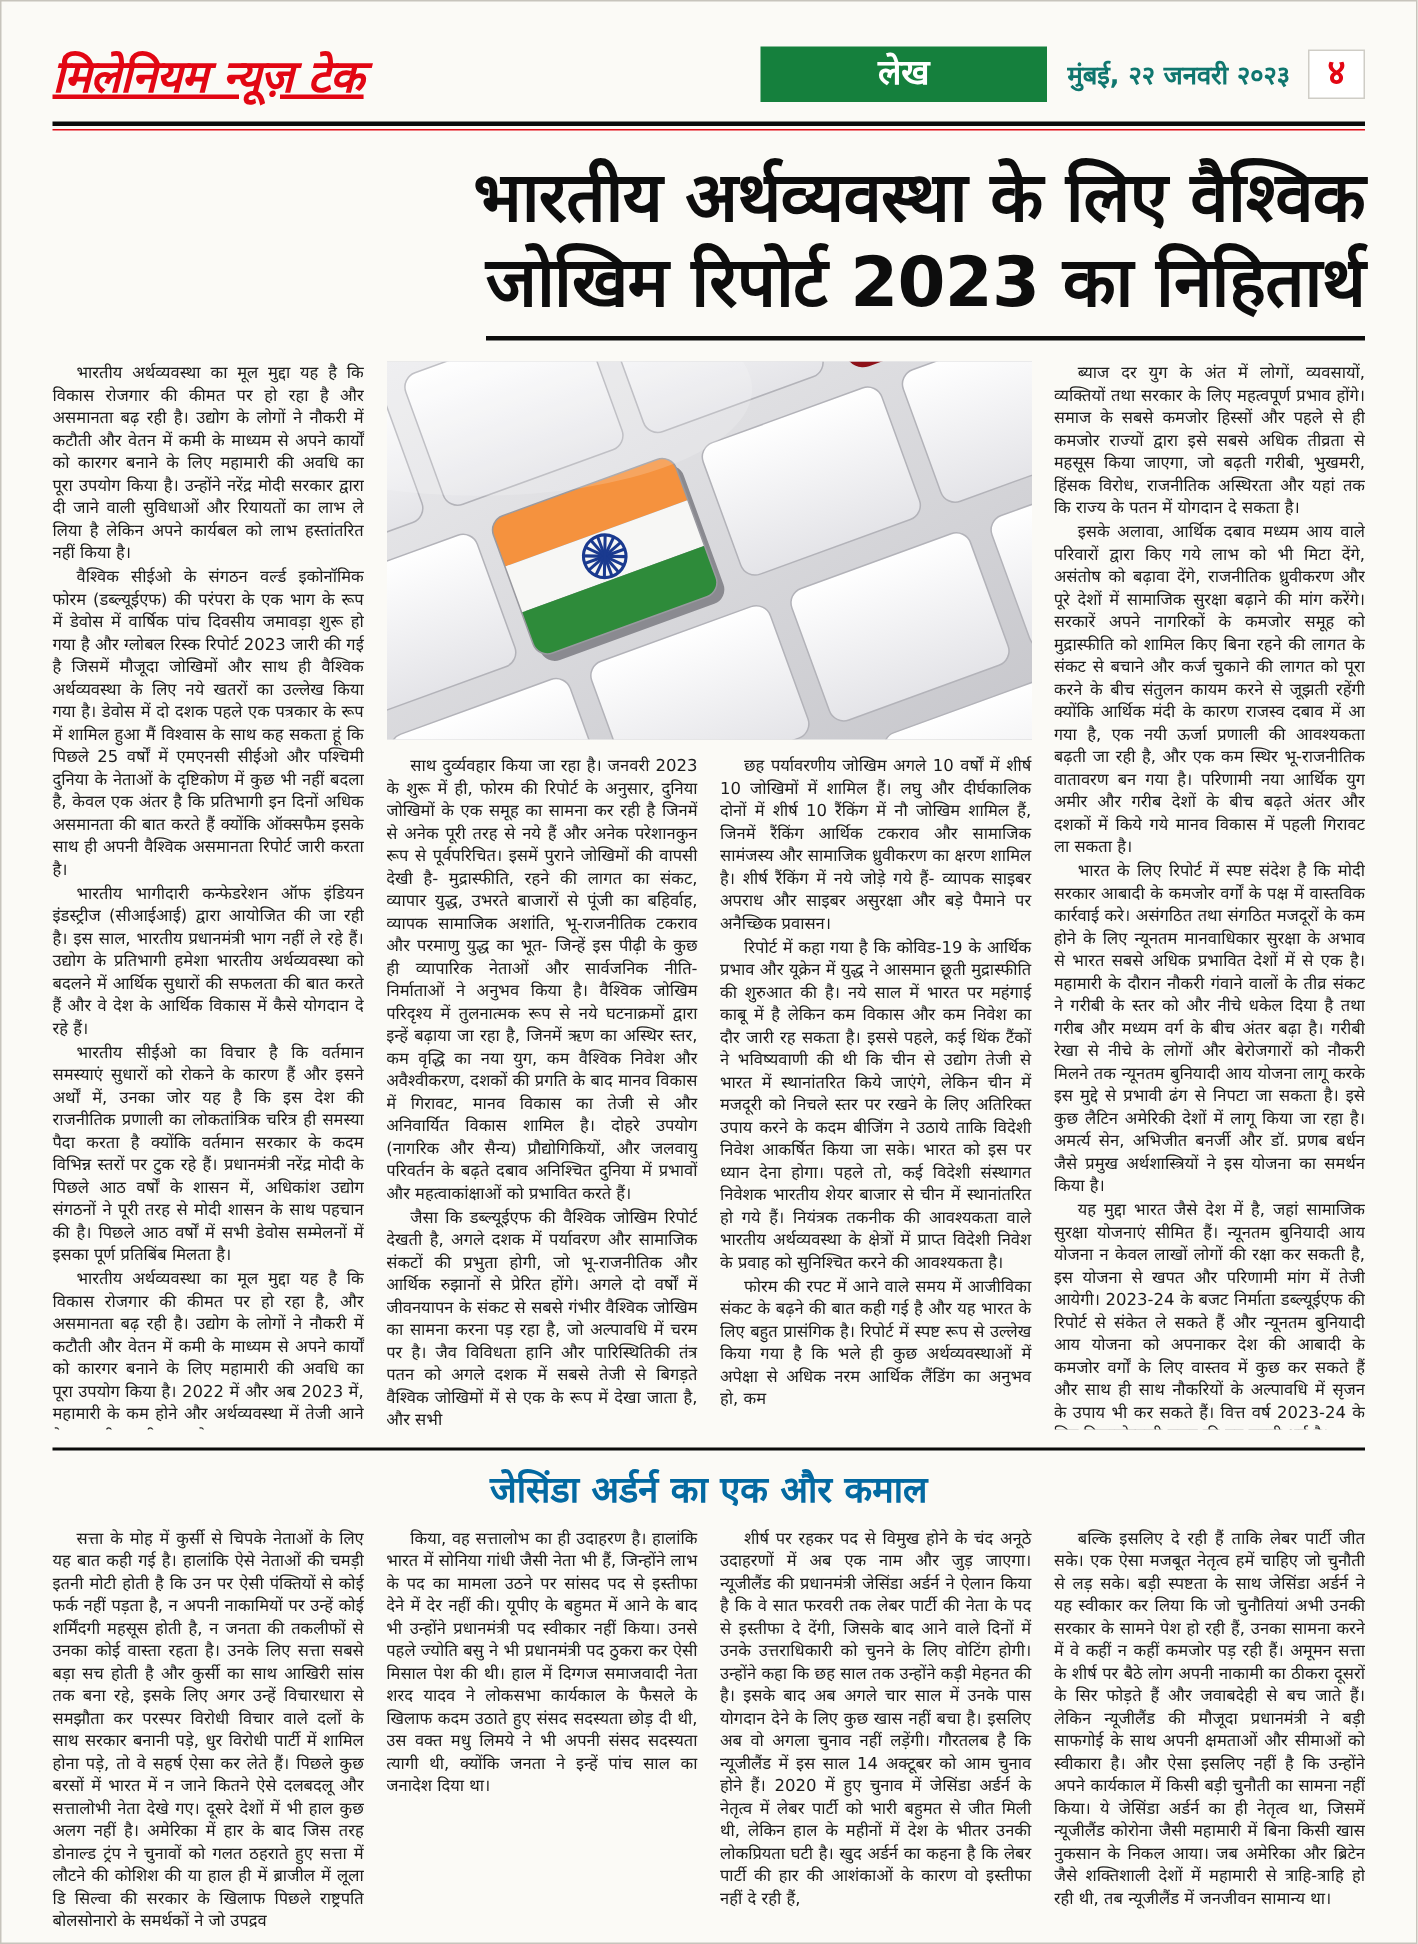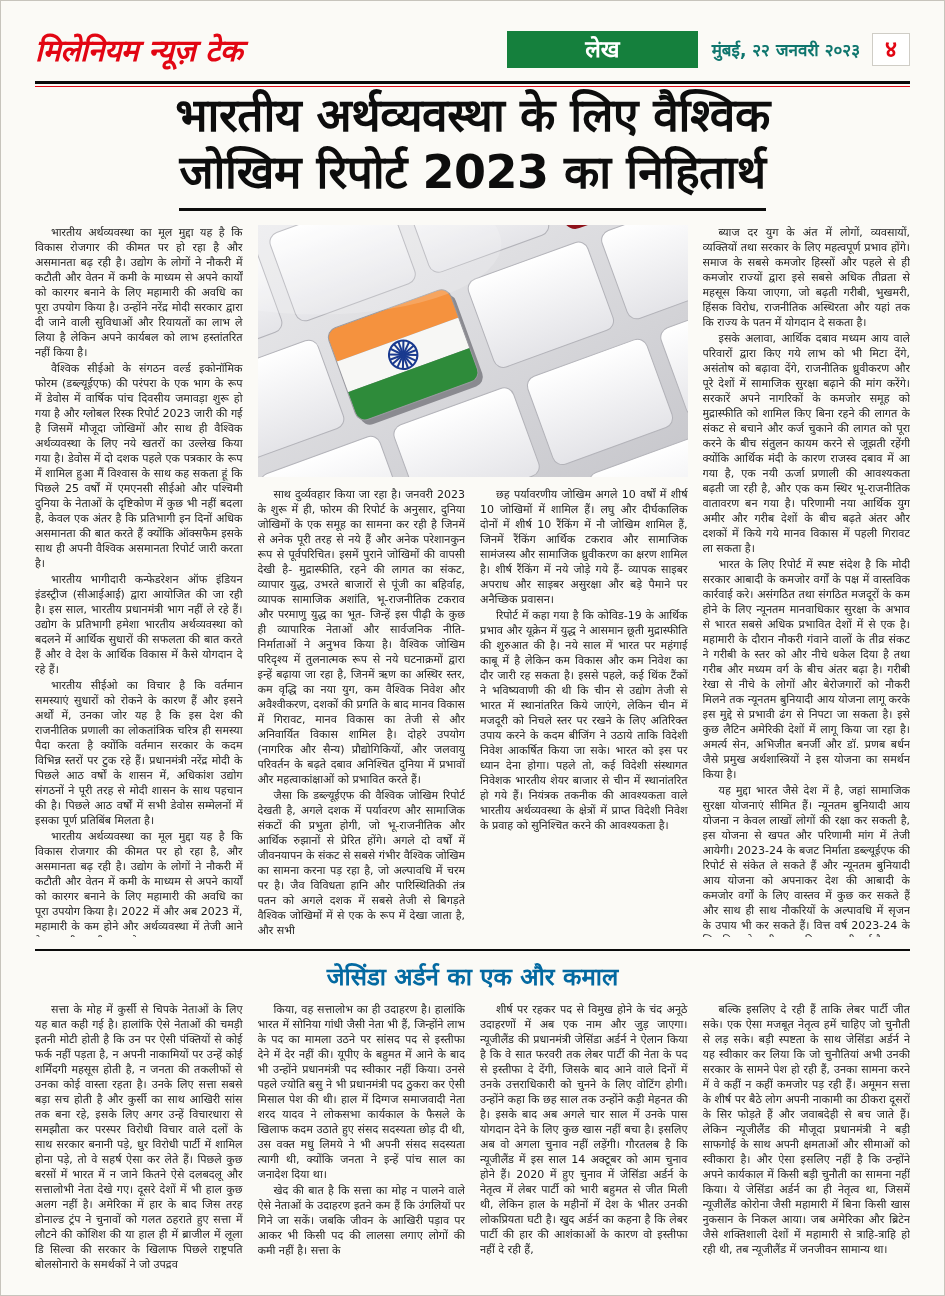--- a/index.html
+++ b/index.html
@@ -7,39 +7,39 @@
   body { font-family:"DejaVu Sans","Liberation Sans",sans-serif; }
   .page {
     width:945px; height:1296px; margin:0 auto; background:#fbfaf6;
     padding:22px 34px 20px 34px; position:relative; overflow:hidden;
     border:1px solid #c7c4bc; color:#1c1c1c;
   }
   
   .masthead-row { display:flex; align-items:center; gap:14px; height:52px; }
   .masthead {
     font-size:30px; font-weight:800; font-style:italic; color:#e20613;
-    white-space:nowrap; letter-spacing:-0.5px; flex:0 0 auto;
+    white-space:nowrap; letter-spacing:-0.5px; flex:0 0 auto;text-decoration:underline;
   }
   .mast-spacer { flex:1 1 auto; }
   .section-box {
     background:#15803d; color:#fff; font-weight:700; font-size:23px;
     padding:7px 78px; line-height:1; flex:0 0 auto;
   }
   .date-wrap { display:flex; align-items:center; gap:12px; flex:0 0 auto; margin-left:auto; }
   .dateline { font-size:17px; font-weight:700; color:#0f766e; white-space:nowrap; }
   .page-num {
     color:#e20613; font-size:23px; font-weight:800; line-height:1;
     border:1.5px solid #cfcdc6; background:#fff; padding:4px 12px;
   }
   .rule-black { border-top:3.5px solid #0b0b0b; margin-top:6px; }
   .rule-red   { border-top:1.5px solid #e20613; margin-top:2px; }
   
   .headline {
-    text-align:center; font-weight:800; color:#0d0d0d;
-    font-size:46px; line-height:57px; margin-top:0; letter-spacing:-0.5px;
+    text-align:right; font-weight:800; color:#0d0d0d;
+    font-size:46px; line-height:57px; margin-top:16px; letter-spacing:-0.5px;
   }
   .headline .hl2 { display:inline-block; border-bottom:3px solid #0d0d0d; padding-bottom:7px; }
   
   .a1-grid {
     margin-top:14px; height:712px; display:grid;
     grid-template-columns:repeat(4,1fr); grid-template-rows:252px 1fr;
     column-gap:15px; row-gap:10px;
   }
   .col { overflow:hidden; }
   .col p { font-size:11px; line-height:15px; text-align:justify; text-indent:16px; margin:0 0 1px 0; }
@@ -166,39 +166,39 @@
         </svg>
       </figure>
 
       <div class="col col-a1-2">
           <p>साथ दुर्व्यवहार किया जा रहा है। जनवरी 2023 के शुरू में ही, फोरम की रिपोर्ट के अनुसार, दुनिया जोखिमों के एक समूह का सामना कर रही है जिनमें से अनेक पूरी तरह से नये हैं और अनेक परेशानकुन रूप से पूर्वपरिचित। इसमें पुराने जोखिमों की वापसी देखी है- मुद्रास्फीति, रहने की लागत का संकट, व्यापार युद्ध, उभरते बाजारों से पूंजी का बहिर्वाह, व्यापक सामाजिक अशांति, भू-राजनीतिक टकराव और परमाणु युद्ध का भूत- जिन्हें इस पीढ़ी के कुछ ही व्यापारिक नेताओं और सार्वजनिक नीति-निर्माताओं ने अनुभव किया है। वैश्विक जोखिम परिदृश्य में तुलनात्मक रूप से नये घटनाक्रमों द्वारा इन्हें बढ़ाया जा रहा है, जिनमें ऋण का अस्थिर स्तर, कम वृद्धि का नया युग, कम वैश्विक निवेश और अवैश्वीकरण, दशकों की प्रगति के बाद मानव विकास में गिरावट, मानव विकास का तेजी से और अनिवार्यित विकास शामिल है। दोहरे उपयोग (नागरिक और सैन्य) प्रौद्योगिकियों, और जलवायु परिवर्तन के बढ़ते दबाव अनिश्चित दुनिया में प्रभावों और महत्वाकांक्षाओं को प्रभावित करते हैं।</p>
           <p>जैसा कि डब्ल्यूईएफ की वैश्विक जोखिम रिपोर्ट देखती है, अगले दशक में पर्यावरण और सामाजिक संकटों की प्रभुता होगी, जो भू-राजनीतिक और आर्थिक रुझानों से प्रेरित होंगे। अगले दो वर्षों में जीवनयापन के संकट से सबसे गंभीर वैश्विक जोखिम का सामना करना पड़ रहा है, जो अल्पावधि में चरम पर है। जैव विविधता हानि और पारिस्थितिकी तंत्र पतन को अगले दशक में सबसे तेजी से बिगड़ते वैश्विक जोखिमों में से एक के रूप में देखा जाता है, और सभी</p>
         </div>
       <div class="col col-a1-3">
           <p>छह पर्यावरणीय जोखिम अगले 10 वर्षों में शीर्ष 10 जोखिमों में शामिल हैं। लघु और दीर्घकालिक दोनों में शीर्ष 10 रैंकिंग में नौ जोखिम शामिल हैं, जिनमें रैंकिंग आर्थिक टकराव और सामाजिक सामंजस्य और सामाजिक ध्रुवीकरण का क्षरण शामिल है। शीर्ष रैंकिंग में नये जोड़े गये हैं- व्यापक साइबर अपराध और साइबर असुरक्षा और बड़े पैमाने पर अनैच्छिक प्रवासन।</p>
           <p>रिपोर्ट में कहा गया है कि कोविड-19 के आर्थिक प्रभाव और यूक्रेन में युद्ध ने आसमान छूती मुद्रास्फीति की शुरुआत की है। नये साल में भारत पर महंगाई काबू में है लेकिन कम विकास और कम निवेश का दौर जारी रह सकता है। इससे पहले, कई थिंक टैंकों ने भविष्यवाणी की थी कि चीन से उद्योग तेजी से भारत में स्थानांतरित किये जाएंगे, लेकिन चीन में मजदूरी को निचले स्तर पर रखने के लिए अतिरिक्त उपाय करने के कदम बीजिंग ने उठाये ताकि विदेशी निवेश आकर्षित किया जा सके। भारत को इस पर ध्यान देना होगा। पहले तो, कई विदेशी संस्थागत निवेशक भारतीय शेयर बाजार से चीन में स्थानांतरित हो गये हैं। नियंत्रक तकनीक की आवश्यकता वाले भारतीय अर्थव्यवस्था के क्षेत्रों में प्राप्त विदेशी निवेश के प्रवाह को सुनिश्चित करने की आवश्यकता है।</p>
+          <p>फोरम की रपट में आने वाले समय में आजीविका संकट के बढ़ने की बात कही गई है और यह भारत के लिए बहुत प्रासंगिक है। रिपोर्ट में स्पष्ट रूप से उल्लेख किया गया है कि भले ही कुछ अर्थव्यवस्थाओं में अपेक्षा से अधिक नरम आर्थिक लैंडिंग का अनुभव हो, कम</p>
         </div>
       <div class="col col-a1-4">
           <p>ब्याज दर युग के अंत में लोगों, व्यवसायों, व्यक्तियों तथा सरकार के लिए महत्वपूर्ण प्रभाव होंगे। समाज के सबसे कमजोर हिस्सों और पहले से ही कमजोर राज्यों द्वारा इसे सबसे अधिक तीव्रता से महसूस किया जाएगा, जो बढ़ती गरीबी, भुखमरी, हिंसक विरोध, राजनीतिक अस्थिरता और यहां तक कि राज्य के पतन में योगदान दे सकता है।</p>
           <p>इसके अलावा, आर्थिक दबाव मध्यम आय वाले परिवारों द्वारा किए गये लाभ को भी मिटा देंगे, असंतोष को बढ़ावा देंगे, राजनीतिक ध्रुवीकरण और पूरे देशों में सामाजिक सुरक्षा बढ़ाने की मांग करेंगे। सरकारें अपने नागरिकों के कमजोर समूह को मुद्रास्फीति को शामिल किए बिना रहने की लागत के संकट से बचाने और कर्ज चुकाने की लागत को पूरा करने के बीच संतुलन कायम करने से जूझती रहेंगी क्योंकि आर्थिक मंदी के कारण राजस्व दबाव में आ गया है, एक नयी ऊर्जा प्रणाली की आवश्यकता बढ़ती जा रही है, और एक कम स्थिर भू-राजनीतिक वातावरण बन गया है। परिणामी नया आर्थिक युग अमीर और गरीब देशों के बीच बढ़ते अंतर और दशकों में किये गये मानव विकास में पहली गिरावट ला सकता है।</p>
           <p>भारत के लिए रिपोर्ट में स्पष्ट संदेश है कि मोदी सरकार आबादी के कमजोर वर्गों के पक्ष में वास्तविक कार्रवाई करे। असंगठित तथा संगठित मजदूरों के कम होने के लिए न्यूनतम मानवाधिकार सुरक्षा के अभाव से भारत सबसे अधिक प्रभावित देशों में से एक है। महामारी के दौरान नौकरी गंवाने वालों के तीव्र संकट ने गरीबी के स्तर को और नीचे धकेल दिया है तथा गरीब और मध्यम वर्ग के बीच अंतर बढ़ा है। गरीबी रेखा से नीचे के लोगों और बेरोजगारों को नौकरी मिलने तक न्यूनतम बुनियादी आय योजना लागू करके इस मुद्दे से प्रभावी ढंग से निपटा जा सकता है। इसे कुछ लैटिन अमेरिकी देशों में लागू किया जा रहा है। अमर्त्य सेन, अभिजीत बनर्जी और डॉ. प्रणब बर्धन जैसे प्रमुख अर्थशास्त्रियों ने इस योजना का समर्थन किया है।</p>
           <p>यह मुद्दा भारत जैसे देश में है, जहां सामाजिक सुरक्षा योजनाएं सीमित हैं। न्यूनतम बुनियादी आय योजना न केवल लाखों लोगों की रक्षा कर सकती है, इस योजना से खपत और परिणामी मांग में तेजी आयेगी। 2023-24 के बजट निर्माता डब्ल्यूईएफ की रिपोर्ट से संकेत ले सकते हैं और न्यूनतम बुनियादी आय योजना को अपनाकर देश की आबादी के कमजोर वर्गों के लिए वास्तव में कुछ कर सकते हैं और साथ ही साथ नौकरियों के अल्पावधि में सृजन के उपाय भी कर सकते हैं। वित्त वर्ष 2023-24 के लिए विकासोन्मुखी बजट की यह पहली शर्त है।</p>
         </div>
     </div>
   </section>
 
   <section class="article2">
     <h2 class="headline2">जेसिंडा अर्डर्न का एक और कमाल</h2>
     <div class="a2-grid">
       <div class="col">
           <p>सत्ता के मोह में कुर्सी से चिपके नेताओं के लिए यह बात कही गई है। हालांकि ऐसे नेताओं की चमड़ी इतनी मोटी होती है कि उन पर ऐसी पंक्तियों से कोई फर्क नहीं पड़ता है, न अपनी नाकामियों पर उन्हें कोई शर्मिंदगी महसूस होती है, न जनता की तकलीफों से उनका कोई वास्ता रहता है। उनके लिए सत्ता सबसे बड़ा सच होती है और कुर्सी का साथ आखिरी सांस तक बना रहे, इसके लिए अगर उन्हें विचारधारा से समझौता कर परस्पर विरोधी विचार वाले दलों के साथ सरकार बनानी पड़े, धुर विरोधी पार्टी में शामिल होना पड़े, तो वे सहर्ष ऐसा कर लेते हैं। पिछले कुछ बरसों में भारत में न जाने कितने ऐसे दलबदलू और सत्तालोभी नेता देखे गए। दूसरे देशों में भी हाल कुछ अलग नहीं है। अमेरिका में हार के बाद जिस तरह डोनाल्ड ट्रंप ने चुनावों को गलत ठहराते हुए सत्ता में लौटने की कोशिश की या हाल ही में ब्राजील में लूला डि सिल्वा की सरकार के खिलाफ पिछले राष्ट्रपति बोलसोनारो के समर्थकों ने जो उपद्रव</p>
         </div>
       <div class="col">
           <p>किया, वह सत्तालोभ का ही उदाहरण है। हालांकि भारत में सोनिया गांधी जैसी नेता भी हैं, जिन्होंने लाभ के पद का मामला उठने पर सांसद पद से इस्तीफा देने में देर नहीं की। यूपीए के बहुमत में आने के बाद भी उन्होंने प्रधानमंत्री पद स्वीकार नहीं किया। उनसे पहले ज्योति बसु ने भी प्रधानमंत्री पद ठुकरा कर ऐसी मिसाल पेश की थी। हाल में दिग्गज समाजवादी नेता शरद यादव ने लोकसभा कार्यकाल के फैसले के खिलाफ कदम उठाते हुए संसद सदस्यता छोड़ दी थी, उस वक्त मधु लिमये ने भी अपनी संसद सदस्यता त्यागी थी, क्योंकि जनता ने इन्हें पांच साल का जनादेश दिया था।</p>
-          <p>खेद की बात है कि सत्ता का मोह न पालने वाले ऐसे नेताओं के उदाहरण इतने कम हैं कि उंगलियों पर गिने जा सकें। जबकि जीवन के आखिरी पड़ाव पर आकर भी किसी पद की लालसा लगाए लोगों की कमी नहीं है। सत्ता के</p>
         </div>
       <div class="col">
           <p>शीर्ष पर रहकर पद से विमुख होने के चंद अनूठे उदाहरणों में अब एक नाम और जुड़ जाएगा। न्यूजीलैंड की प्रधानमंत्री जेसिंडा अर्डर्न ने ऐलान किया है कि वे सात फरवरी तक लेबर पार्टी की नेता के पद से इस्तीफा दे देंगी, जिसके बाद आने वाले दिनों में उनके उत्तराधिकारी को चुनने के लिए वोटिंग होगी। उन्होंने कहा कि छह साल तक उन्होंने कड़ी मेहनत की है। इसके बाद अब अगले चार साल में उनके पास योगदान देने के लिए कुछ खास नहीं बचा है। इसलिए अब वो अगला चुनाव नहीं लड़ेंगी। गौरतलब है कि न्यूजीलैंड में इस साल 14 अक्टूबर को आम चुनाव होने हैं। 2020 में हुए चुनाव में जेसिंडा अर्डर्न के नेतृत्व में लेबर पार्टी को भारी बहुमत से जीत मिली थी, लेकिन हाल के महीनों में देश के भीतर उनकी लोकप्रियता घटी है। खुद अर्डर्न का कहना है कि लेबर पार्टी की हार की आशंकाओं के कारण वो इस्तीफा नहीं दे रही हैं,</p>
         </div>
       <div class="col">
           <p>बल्कि इसलिए दे रही हैं ताकि लेबर पार्टी जीत सके। एक ऐसा मजबूत नेतृत्व हमें चाहिए जो चुनौती से लड़ सके। बड़ी स्पष्टता के साथ जेसिंडा अर्डर्न ने यह स्वीकार कर लिया कि जो चुनौतियां अभी उनकी सरकार के सामने पेश हो रही हैं, उनका सामना करने में वे कहीं न कहीं कमजोर पड़ रही हैं। अमूमन सत्ता के शीर्ष पर बैठे लोग अपनी नाकामी का ठीकरा दूसरों के सिर फोड़ते हैं और जवाबदेही से बच जाते हैं। लेकिन न्यूजीलैंड की मौजूदा प्रधानमंत्री ने बड़ी साफगोई के साथ अपनी क्षमताओं और सीमाओं को स्वीकारा है। और ऐसा इसलिए नहीं है कि उन्होंने अपने कार्यकाल में किसी बड़ी चुनौती का सामना नहीं किया। ये जेसिंडा अर्डर्न का ही नेतृत्व था, जिसमें न्यूजीलैंड कोरोना जैसी महामारी में बिना किसी खास नुकसान के निकल आया। जब अमेरिका और ब्रिटेन जैसे शक्तिशाली देशों में महामारी से त्राहि-त्राहि हो रही थी, तब न्यूजीलैंड में जनजीवन सामान्य था।</p>
         </div>
     </div>
   </section>
 

